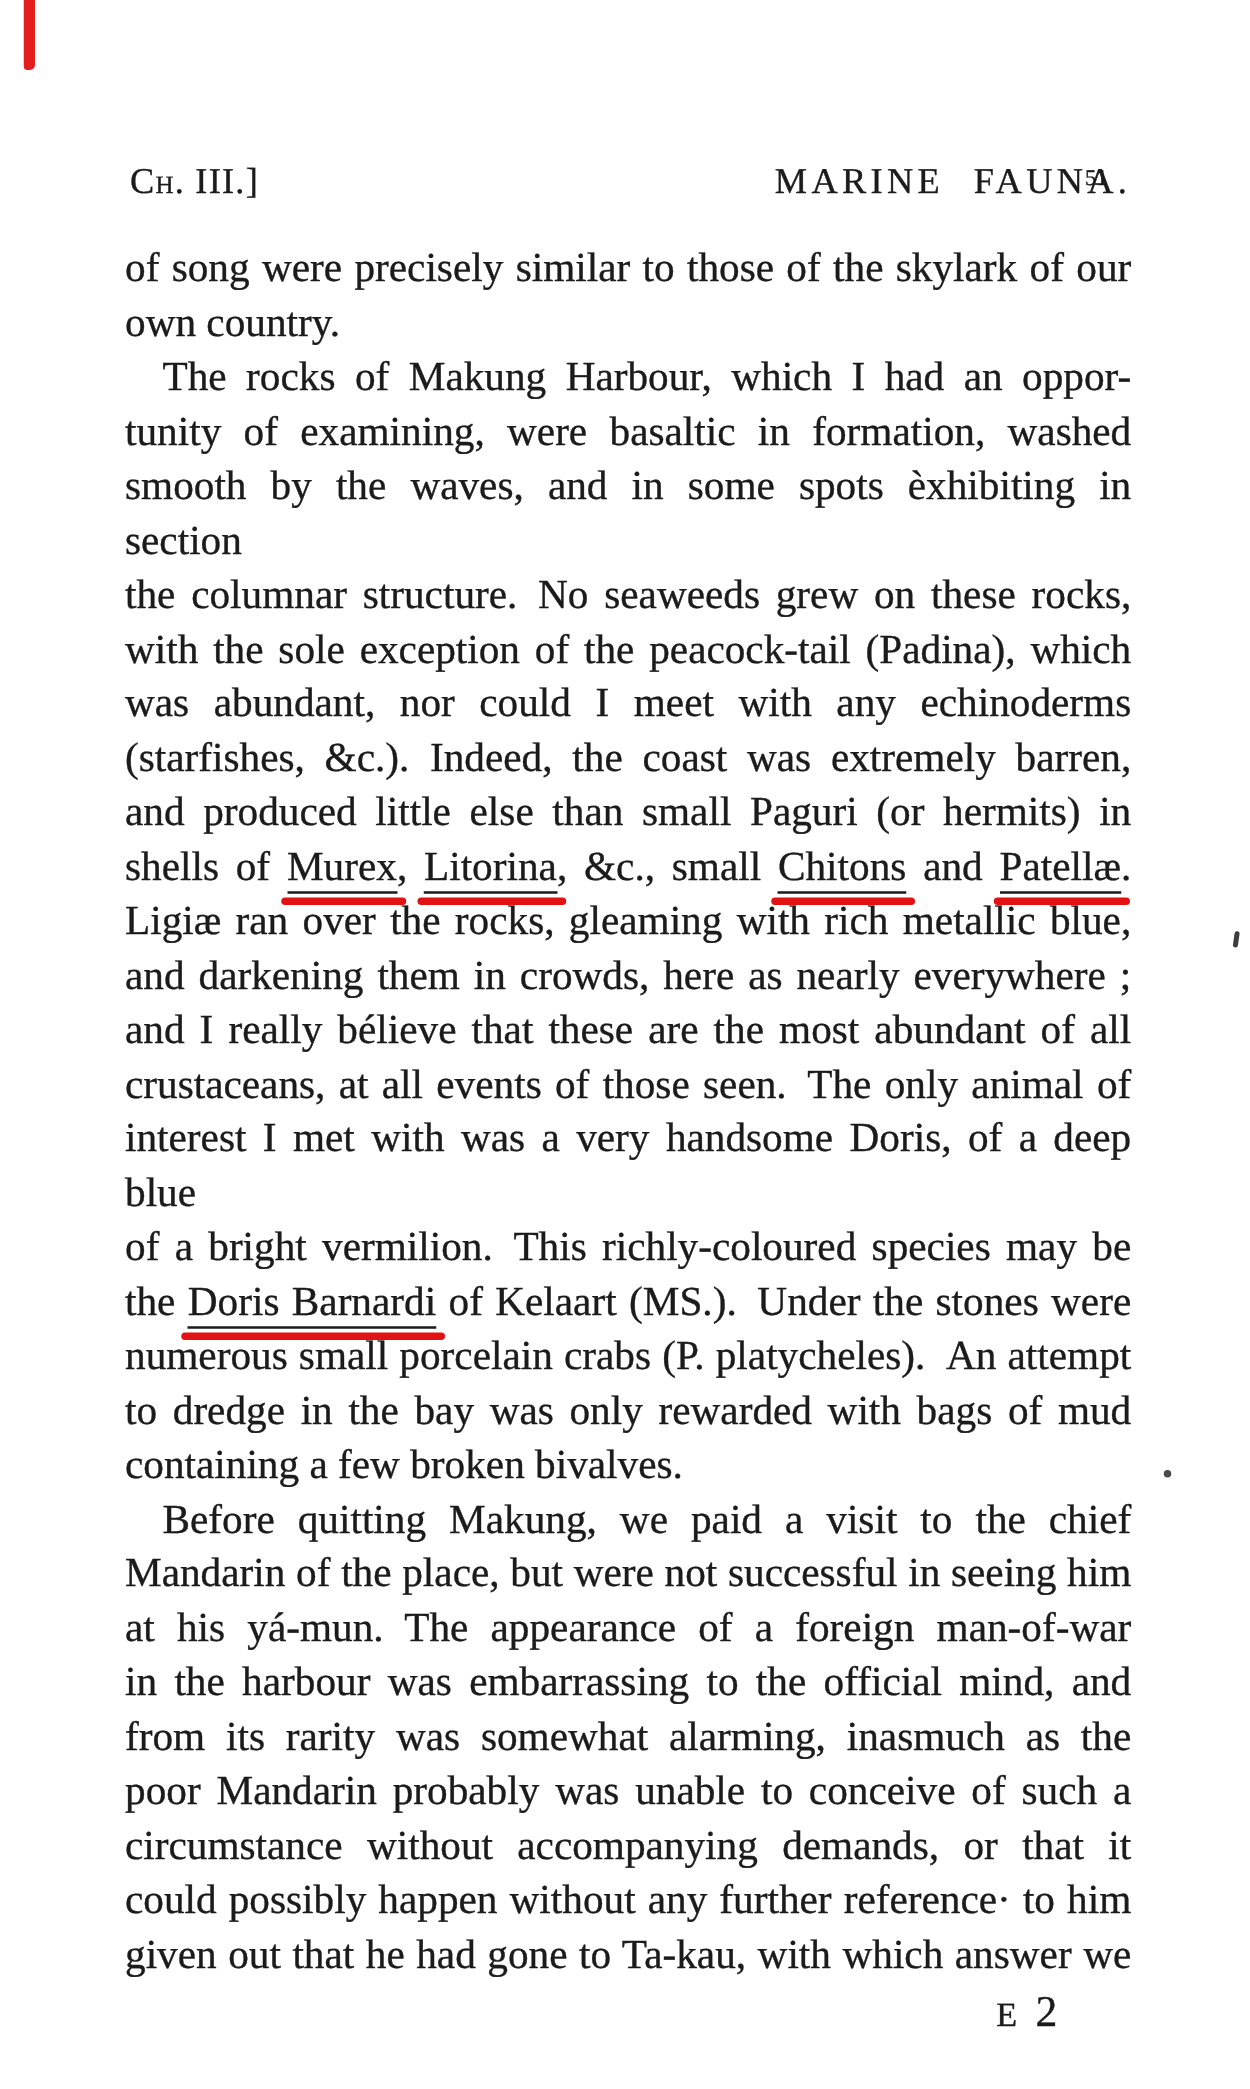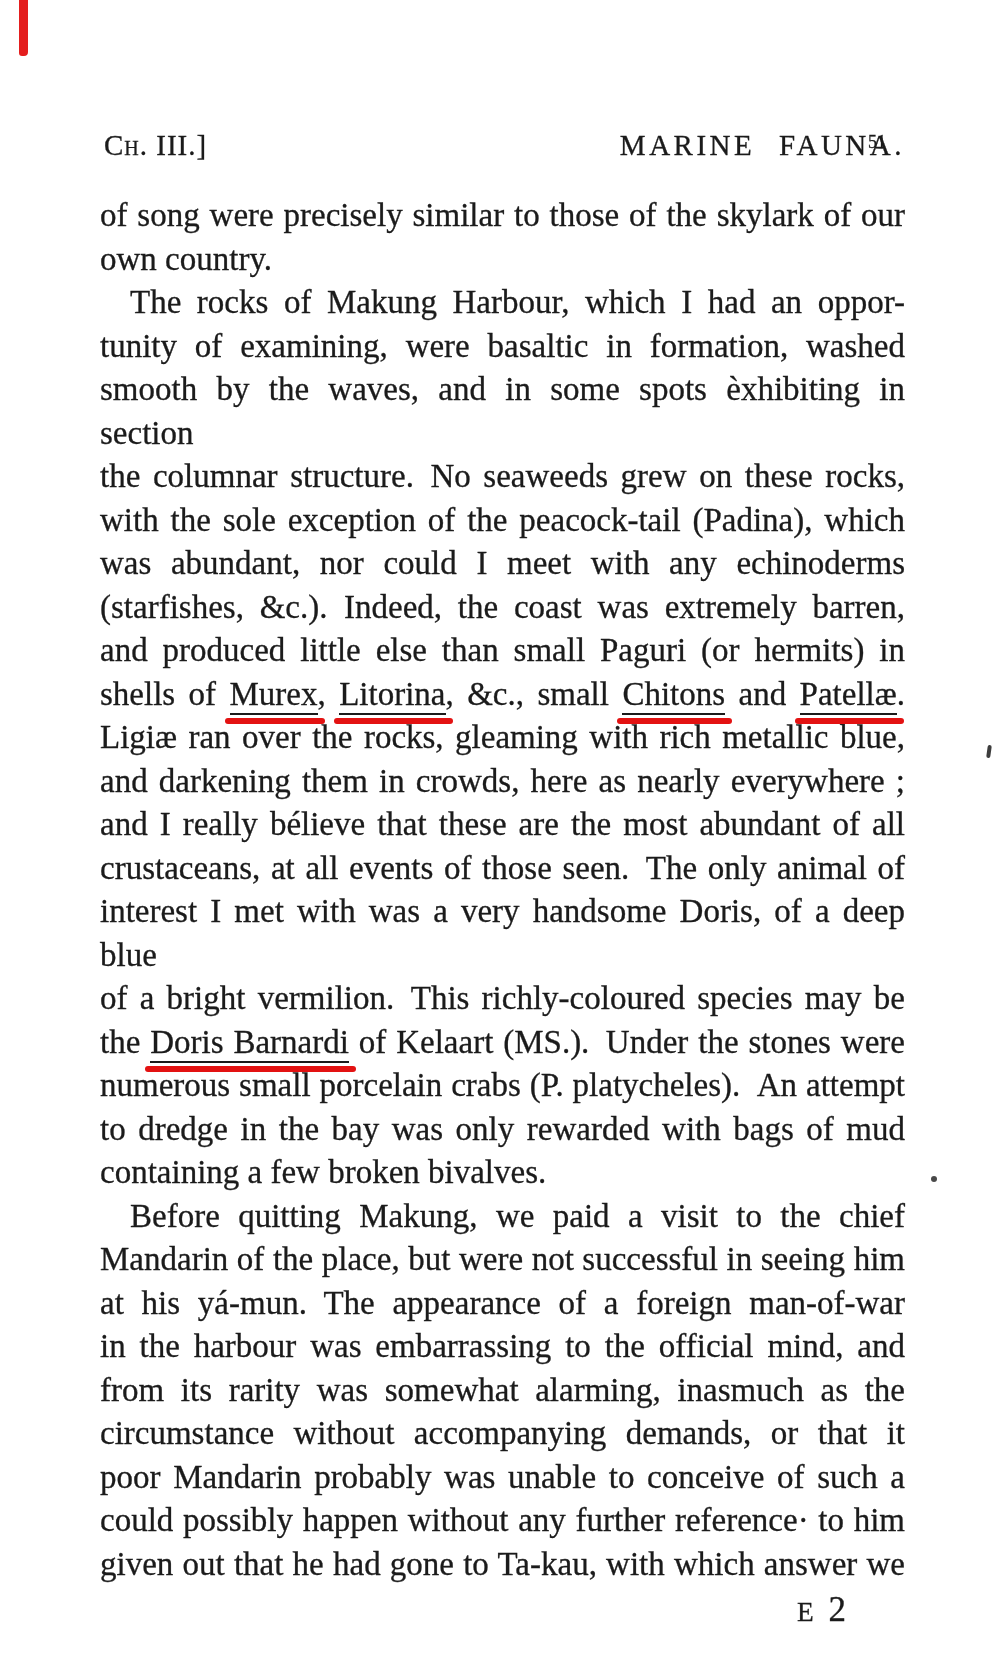--- a/index.html
+++ b/index.html
@@ -83,22 +83,22 @@
         <div class="line">numerous small porcelain crabs (P. platycheles). An attempt</div>
         <div class="line">to dredge in the bay was only rewarded with bags of mud</div>
         <div class="line nj">containing a few broken bivalves.</div>
       </div>
       <div>
         <div class="line ind">Before quitting Makung, we paid a visit to the chief</div>
         <div class="line">Mandarin of the place, but were not successful in seeing him</div>
         <div class="line">at his <span class="ital">yá-mun</span>. The appearance of a foreign man-of-war</div>
         <div class="line">in the harbour was embarrassing to the official mind, and</div>
         <div class="line">from its rarity was somewhat alarming, inasmuch as the</div>
+        <div class="line">poor Mandarin probably was unable to conceive of such a</div>
         <div class="line">circumstance without accompanying demands, or that it</div>
-        <div class="line">poor Mandarin probably was unable to conceive of such a</div>
         <div class="line">could possibly happen without any further reference· to him</div>
         <div class="line">given out that he had gone to Ta-kau, with which answer we</div>
       </div>
     </div>
 
   <div class="sig"><span class="sc">E</span> 2</div>
 
   <div class="speck1"></div>
   <div class="speck2"></div>
 

